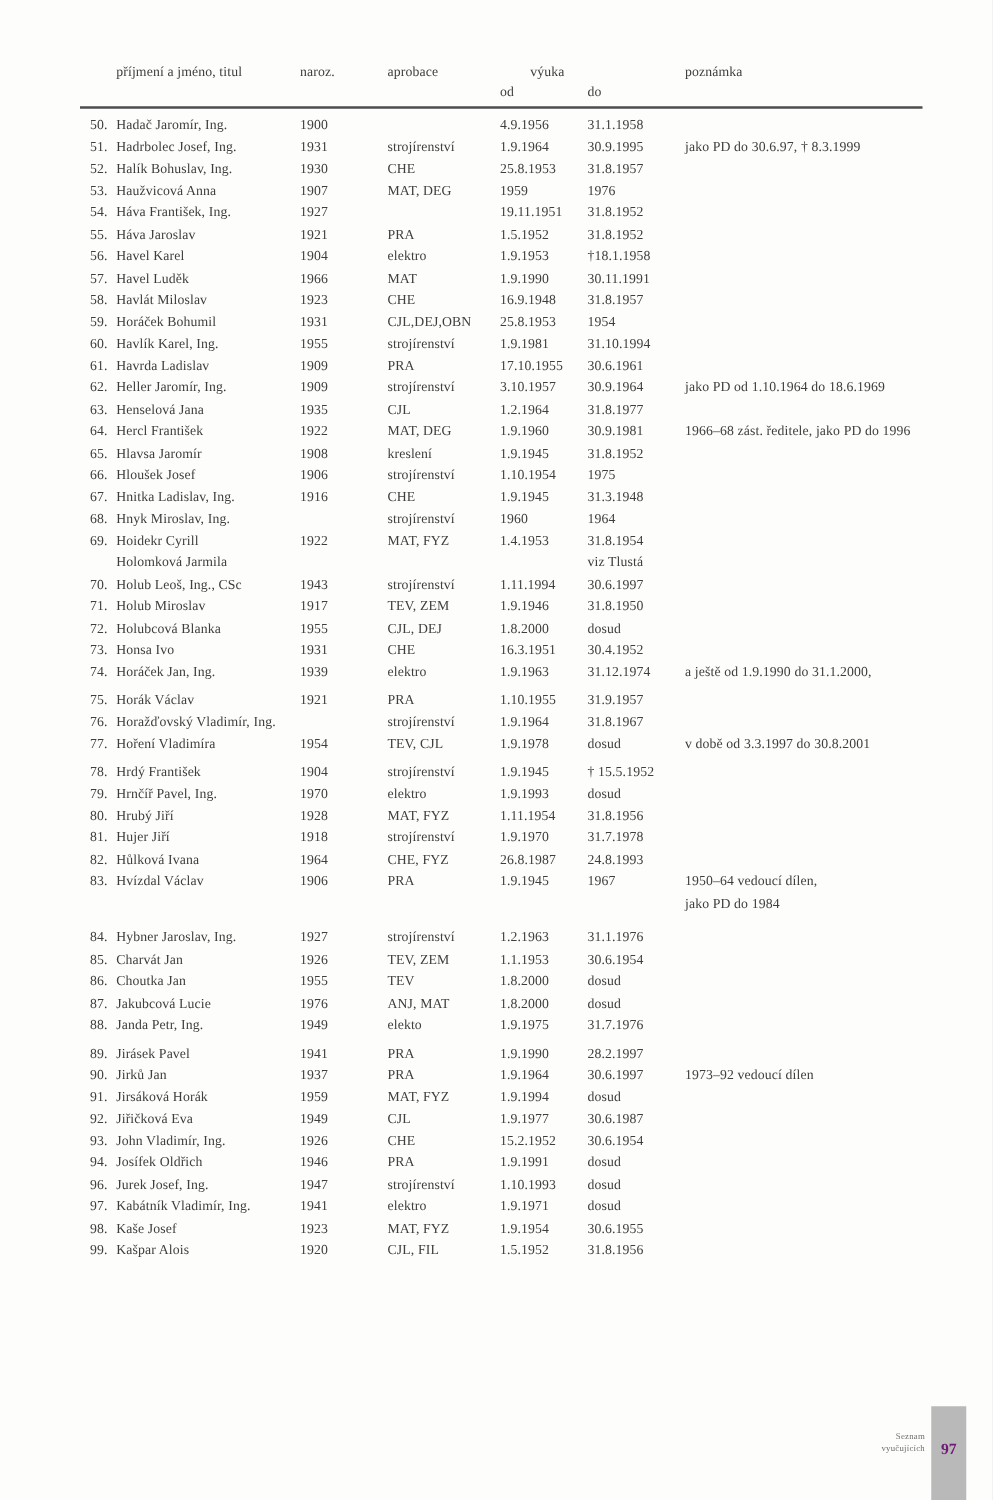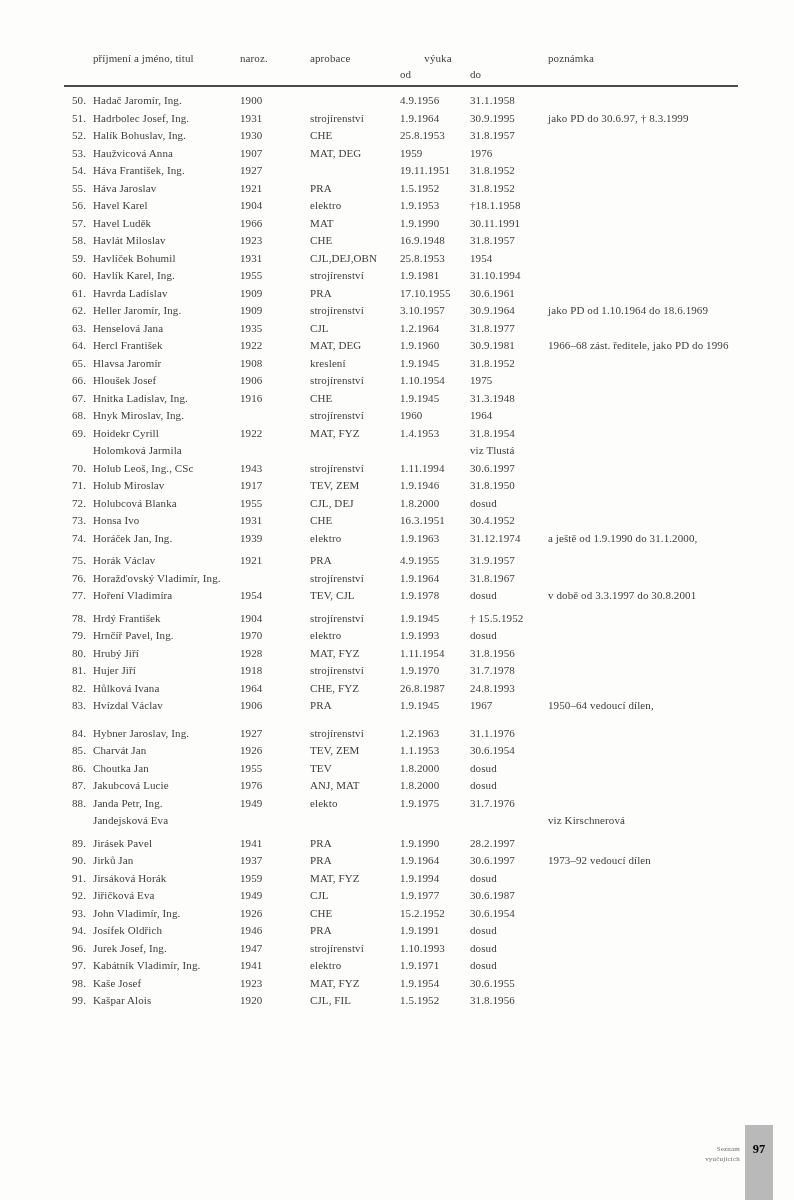--- a/index.html
+++ b/index.html
@@ -29,22 +29,22 @@
   .side-label{
     position:absolute; top:1144px; right:54px; width:90px;
     text-align:right; font-size:7px; line-height:1.45; color:#6e6e6e;
     letter-spacing:0.2px;
   }
   .page-tab{
     position:absolute; top:1125px; left:745px; width:28px; height:75px;
     background:#b9b9b9; text-align:center;
   }
   .page-tab span{
-    display:inline-block; margin-top:17px;
-    font-size:12.5px; font-weight:bold; color:#000000; letter-spacing:0;
+    display:inline-block; margin-top:27px;
+    font-size:12.5px; font-weight:bold; color:#701a75; letter-spacing:0;
   }
 </style>
 </head>
 <body>
 
 <div class="page">
 
   <div class="hdr">
     <span class="c name">příjmení a jméno, titul</span>
     <span class="c born">naroz.</span>
@@ -135,21 +135,21 @@
     <span class="c num">58.</span>
     <span class="c name">Havlát Miloslav</span>
     <span class="c born">1923</span>
     <span class="c apr">CHE</span>
     <span class="c od">16.9.1948</span>
     <span class="c do">31.8.1957</span>
     <span class="c note"></span>
   </div>
       <div class="line">
     <span class="c num">59.</span>
-    <span class="c name">Havlíček Bohumil</span>
+    <span class="c name">Horáček Bohumil</span>
     <span class="c born">1931</span>
     <span class="c apr">CJL,DEJ,OBN</span>
     <span class="c od">25.8.1953</span>
     <span class="c do">1954</span>
     <span class="c note"></span>
   </div>
       <div class="line">
     <span class="c num">60.</span>
     <span class="c name">Havlík Karel, Ing.</span>
     <span class="c born">1955</span>
@@ -292,21 +292,21 @@
     <span class="c od">1.9.1963</span>
     <span class="c do">31.12.1974</span>
     <span class="c note">a ještě od 1.9.1990 do 31.1.2000,</span>
   </div>
       <div class="spacer sm"></div>
       <div class="line">
     <span class="c num">75.</span>
     <span class="c name">Horák Václav</span>
     <span class="c born">1921</span>
     <span class="c apr">PRA</span>
-    <span class="c od">4.9.1955</span>
+    <span class="c od">1.10.1955</span>
     <span class="c do">31.9.1957</span>
     <span class="c note"></span>
   </div>
       <div class="line">
     <span class="c num">76.</span>
     <span class="c name">Horažďovský Vladimír, Ing.</span>
     <span class="c born"></span>
     <span class="c apr">strojírenství</span>
     <span class="c od">1.9.1964</span>
     <span class="c do">31.8.1967</span>
@@ -369,20 +369,29 @@
   </div>
       <div class="line">
     <span class="c num">83.</span>
     <span class="c name">Hvízdal Václav</span>
     <span class="c born">1906</span>
     <span class="c apr">PRA</span>
     <span class="c od">1.9.1945</span>
     <span class="c do">1967</span>
     <span class="c note">1950–64 vedoucí dílen,</span>
   </div>
+      <div class="line">
+    <span class="c num"></span>
+    <span class="c name"></span>
+    <span class="c born"></span>
+    <span class="c apr"></span>
+    <span class="c od"></span>
+    <span class="c do"></span>
+    <span class="c note">jako PD do 1984</span>
+  </div>
       <div class="spacer lg"></div>
       <div class="line">
     <span class="c num">84.</span>
     <span class="c name">Hybner Jaroslav, Ing.</span>
     <span class="c born">1927</span>
     <span class="c apr">strojírenství</span>
     <span class="c od">1.2.1963</span>
     <span class="c do">31.1.1976</span>
     <span class="c note"></span>
   </div>
@@ -415,29 +424,20 @@
   </div>
       <div class="line">
     <span class="c num">88.</span>
     <span class="c name">Janda Petr, Ing.</span>
     <span class="c born">1949</span>
     <span class="c apr">elekto</span>
     <span class="c od">1.9.1975</span>
     <span class="c do">31.7.1976</span>
     <span class="c note"></span>
   </div>
-      <div class="line">
-    <span class="c num"></span>
-    <span class="c name">Jandejsková Eva</span>
-    <span class="c born"></span>
-    <span class="c apr"></span>
-    <span class="c od"></span>
-    <span class="c do"></span>
-    <span class="c note">viz Kirschnerová</span>
-  </div>
       <div class="spacer sm"></div>
       <div class="line">
     <span class="c num">89.</span>
     <span class="c name">Jirásek Pavel</span>
     <span class="c born">1941</span>
     <span class="c apr">PRA</span>
     <span class="c od">1.9.1990</span>
     <span class="c do">28.2.1997</span>
     <span class="c note"></span>
   </div>

